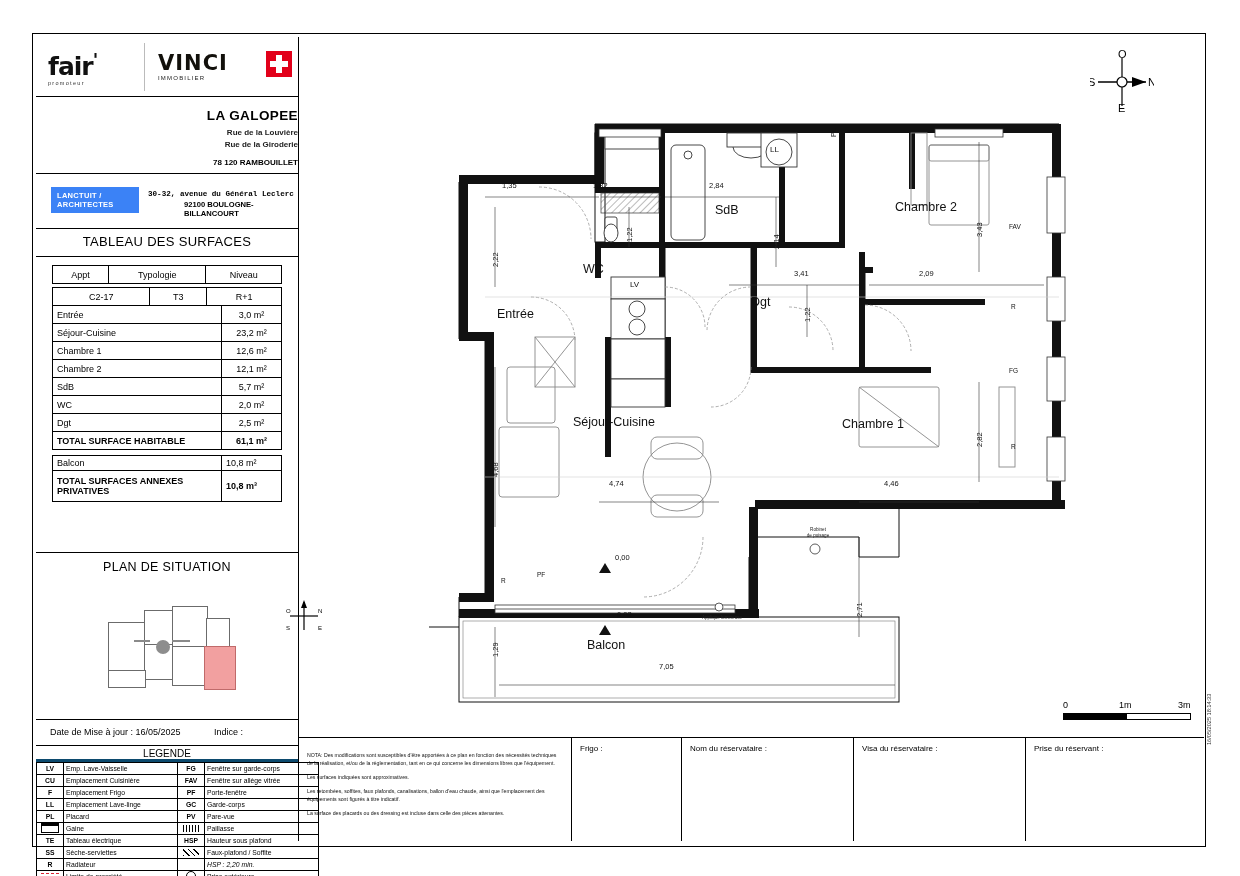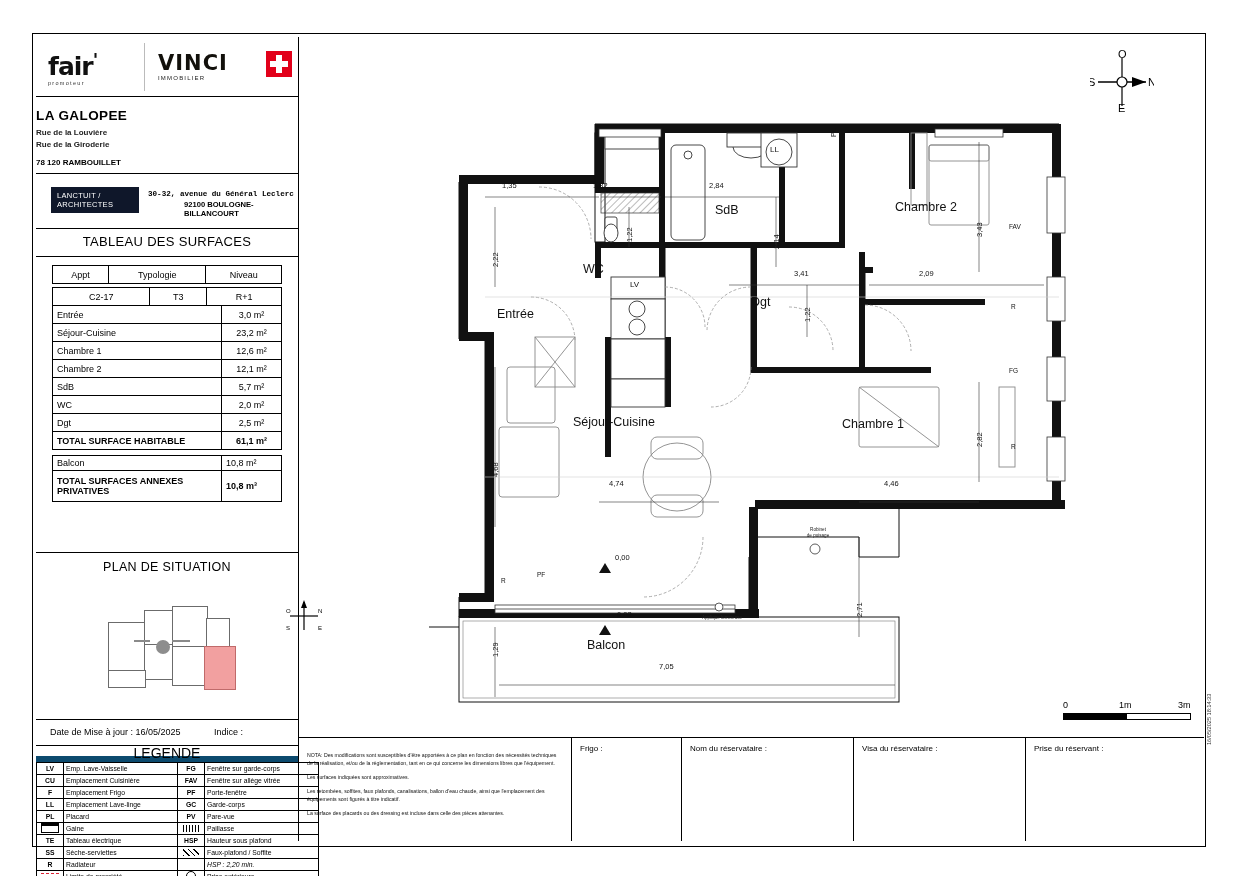--- a/index.html
+++ b/index.html
@@ -16,29 +16,29 @@
   .fair .sub{font-size:5.5px;letter-spacing:1.3px;color:#333;margin-top:1px;}
   .vdiv{position:absolute;left:108px;top:6px;width:1px;height:48px;background:#bbb;}
   .vinci{position:absolute;left:122px;top:16px;}
   .vinci .word{font-family:"DejaVu Sans",sans-serif;font-weight:bold;font-size:21px;color:#12100b;letter-spacing:1px;line-height:1;}
   .vinci .sub{font-size:6px;letter-spacing:1.2px;color:#222;margin-top:1px;}
   .vcross{position:absolute;left:230px;top:14px;width:26px;height:26px;background:#e2001a;}
   .vcross:before{content:"";position:absolute;left:10px;top:4px;width:6px;height:18px;background:#fff;}
   .vcross:after{content:"";position:absolute;left:4px;top:10px;width:18px;height:6px;background:#fff;}
 
   
-  .addr{position:absolute;left:0;top:60px;width:262px;height:77px;border-bottom:1px solid #000;box-sizing:border-box;text-align:left;}
+  .addr{position:absolute;left:0;top:60px;width:262px;height:77px;border-bottom:1px solid #000;box-sizing:border-box;text-align:right;}
   .addr .name{font-weight:bold;font-size:13.5px;margin-top:11px;letter-spacing:.4px;}
   .addr .l{font-size:8px;margin-top:5px;font-weight:bold;color:#222;}
   .addr .l2{font-size:8px;margin-top:3px;font-weight:bold;color:#222;}
   .addr .cp{font-size:8px;margin-top:9px;font-weight:bold;}
 
   
   .arch{position:absolute;left:0;top:137px;width:262px;height:55px;border-bottom:1px solid #000;box-sizing:border-box;}
-  .arch .badge{position:absolute;left:15px;top:13px;width:88px;height:26px;background:#0f172a;color:#fff;font-size:7.5px;font-weight:normal;line-height:1.25;padding:4px 0 0 6px;box-sizing:border-box;letter-spacing:.3px;}
+  .arch .badge{position:absolute;left:15px;top:13px;width:88px;height:26px;background:#3b82f6;color:#fff;font-size:7.5px;font-weight:bold;line-height:1.25;padding:4px 0 0 6px;box-sizing:border-box;letter-spacing:.3px;}
   .arch .ad1{position:absolute;left:112px;top:16px;font-size:7.6px;font-weight:bold;font-family:Liberation Mono, monospace;}
   .arch .ad2{position:absolute;left:112px;top:26px;font-size:7.6px;font-weight:bold;margin-left:36px;}
 
   
   .surf-title{position:absolute;left:0;top:192px;width:262px;height:28px;border-bottom:1px solid #000;box-sizing:border-box;text-align:center;font-size:13px;line-height:26px;letter-spacing:.3px;}
   .surf-wrap{position:absolute;left:16px;top:228px;width:230px;}
   table.sf{border-collapse:collapse;width:230px;font-size:9px;}
   table.sf td{border:1px solid #000;padding:2px 4px;height:13px;}
   .sf .hd{text-align:center;font-size:9px;}
   .sf .c{text-align:center;}
@@ -58,21 +58,21 @@
   .mini .core{position:absolute;background:#8d8d8d;}
   .mini .thin{position:absolute;background:#8a8a8a;}
   .compass-mini{position:absolute;left:248px;top:14px;width:40px;height:40px;}
 
   
   .dates{position:absolute;left:0;top:683px;width:262px;height:26px;border-bottom:1px solid #000;box-sizing:border-box;font-size:9px;}
   .dates .d1{position:absolute;left:14px;top:7px;}
   .dates .d2{position:absolute;left:178px;top:7px;}
 
   
-  .leg-title{position:absolute;left:0;top:709px;width:262px;height:16px;border-bottom:6px solid #0c4a6e;box-sizing:border-box;text-align:center;font-size:14px;line-height:15px;}
+  .leg-title{position:absolute;left:0;top:709px;width:262px;height:16px;border-bottom:3px solid #0c4a6e;box-sizing:border-box;text-align:center;font-size:10px;line-height:15px;}
   .leg{position:absolute;left:0;top:725px;width:262px;}
   table.lg{border-collapse:collapse;font-size:6.8px;width:262px;table-layout:fixed;}
   table.lg td{border:1px solid #000;padding:0 2px;height:11px;vertical-align:middle;}
   td.sym{width:22px;text-align:center;font-weight:bold;font-size:6.8px;}
   td.txt{width:109px;}
   td.sym2{width:22px;text-align:center;font-weight:bold;font-size:6.8px;}
   td.txt2{width:109px;}
   .hatch-a{display:inline-block;width:16px;height:7px;background:repeating-linear-gradient(90deg,#000 0 1px,#fff 1px 3px);}
   .hatch-b{display:inline-block;width:16px;height:7px;background:repeating-linear-gradient(45deg,#000 0 1px,#fff 1px 4px);}
   .sq-gaine{display:inline-block;width:16px;height:6px;border:1px solid #000;border-top:3px solid #000;}

